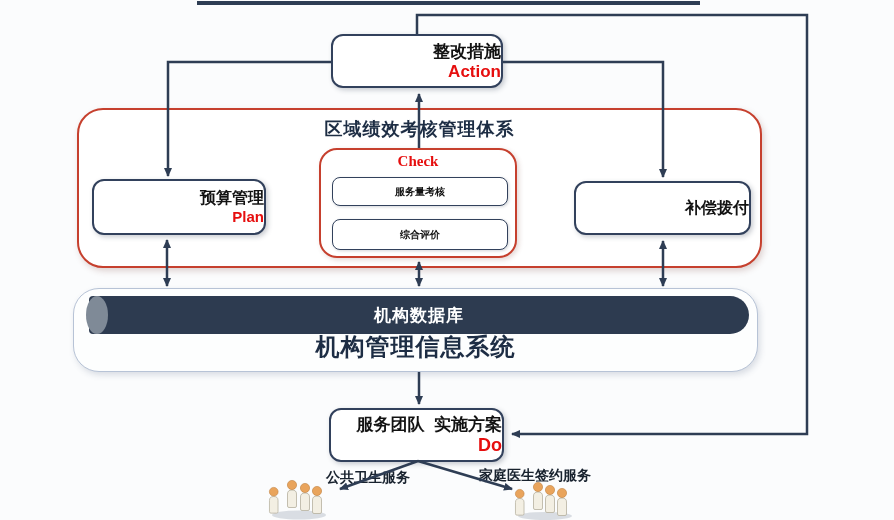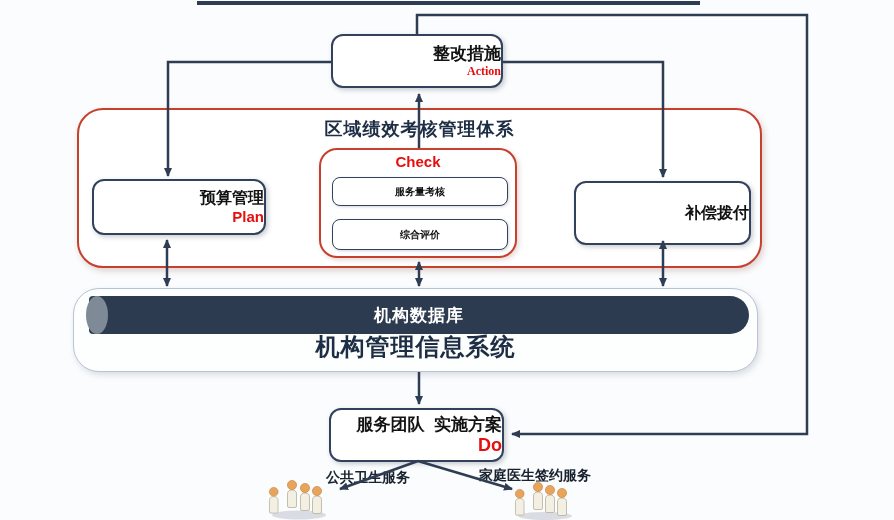--- a/index.html
+++ b/index.html
@@ -19,32 +19,32 @@
   .ah-fill{fill:var(--navy_line);}
 
   .node{position:absolute;background:#fff;border:2.5px solid var(--box_border);border-radius:12px;
         display:flex;flex-direction:column;align-items:flex-end;justify-content:center;
         box-shadow:2px 2px 5px rgba(40,50,70,.25);z-index:10;}
   .node .cn{font-weight:bold;color:var(--text_dark);font-size:16px;line-height:1.25;}
   .node .en{font-weight:bold;color:var(--red_text);font-size:15px;line-height:1.15;}
 
   #action-box{left:331px;top:34px;width:172px;height:54px;}
   #action-box .cn{font-size:17px;}
-  #action-box .en{font-size:12px;font-family:Liberation Serif, serif;}
+  #action-box .en{font-size:17px;}
 
   #sys-container{position:absolute;left:77px;top:108px;width:685px;height:160px;background:#fff;
         border:2.5px solid var(--red_border);border-radius:26px;box-shadow:2px 3px 6px rgba(120,60,50,.22);z-index:5;}
   #sys-title{position:absolute;left:0;top:7px;width:100%;text-align:center;font-weight:bold;
         font-size:18px;color:var(--title_navy);letter-spacing:1px;}
 
   #plan-box{left:92px;top:179px;width:174px;height:56px;}
-  #comp-box{left:574px;top:181px;width:177px;height:64px;}
+  #comp-box{left:574px;top:181px;width:177px;height:54px;}
 
   #check-group{position:absolute;left:319px;top:148px;width:198px;height:110px;background:#fff;
-        border:2.5px solid var(--red_border);border-radius:18px;box-shadow:2px 2px 5px rgba(120,60,50,.2);z-index:10;}
+        border:2.5px solid var(--red_border);border-radius:18px;box-shadow:2px 2px 5px rgba(120,60,50,.2);z-index:10;font-family:Liberation Serif, serif;}
   #check-label{position:absolute;left:0;top:3px;width:100%;text-align:center;font-weight:bold;
         font-size:15px;color:var(--red_text);}
   .check-item{position:absolute;left:11px;width:176px;background:#fff;border:1.5px solid var(--box_border);
         border-radius:8px;display:flex;align-items:center;justify-content:center;
         font-weight:bold;font-size:10px;color:var(--text_dark);box-shadow:1px 1px 3px rgba(40,50,70,.2);}
   #check-item-0{top:27px;height:29px;}
   #check-item-1{top:69px;height:31px;}
 
   #db-container{position:absolute;left:73px;top:288px;width:685px;height:84px;background:#fdfefe;
         border:1.5px solid var(--db_border);border-radius:26px;box-shadow:2px 3px 6px rgba(60,80,110,.18);z-index:5;}

